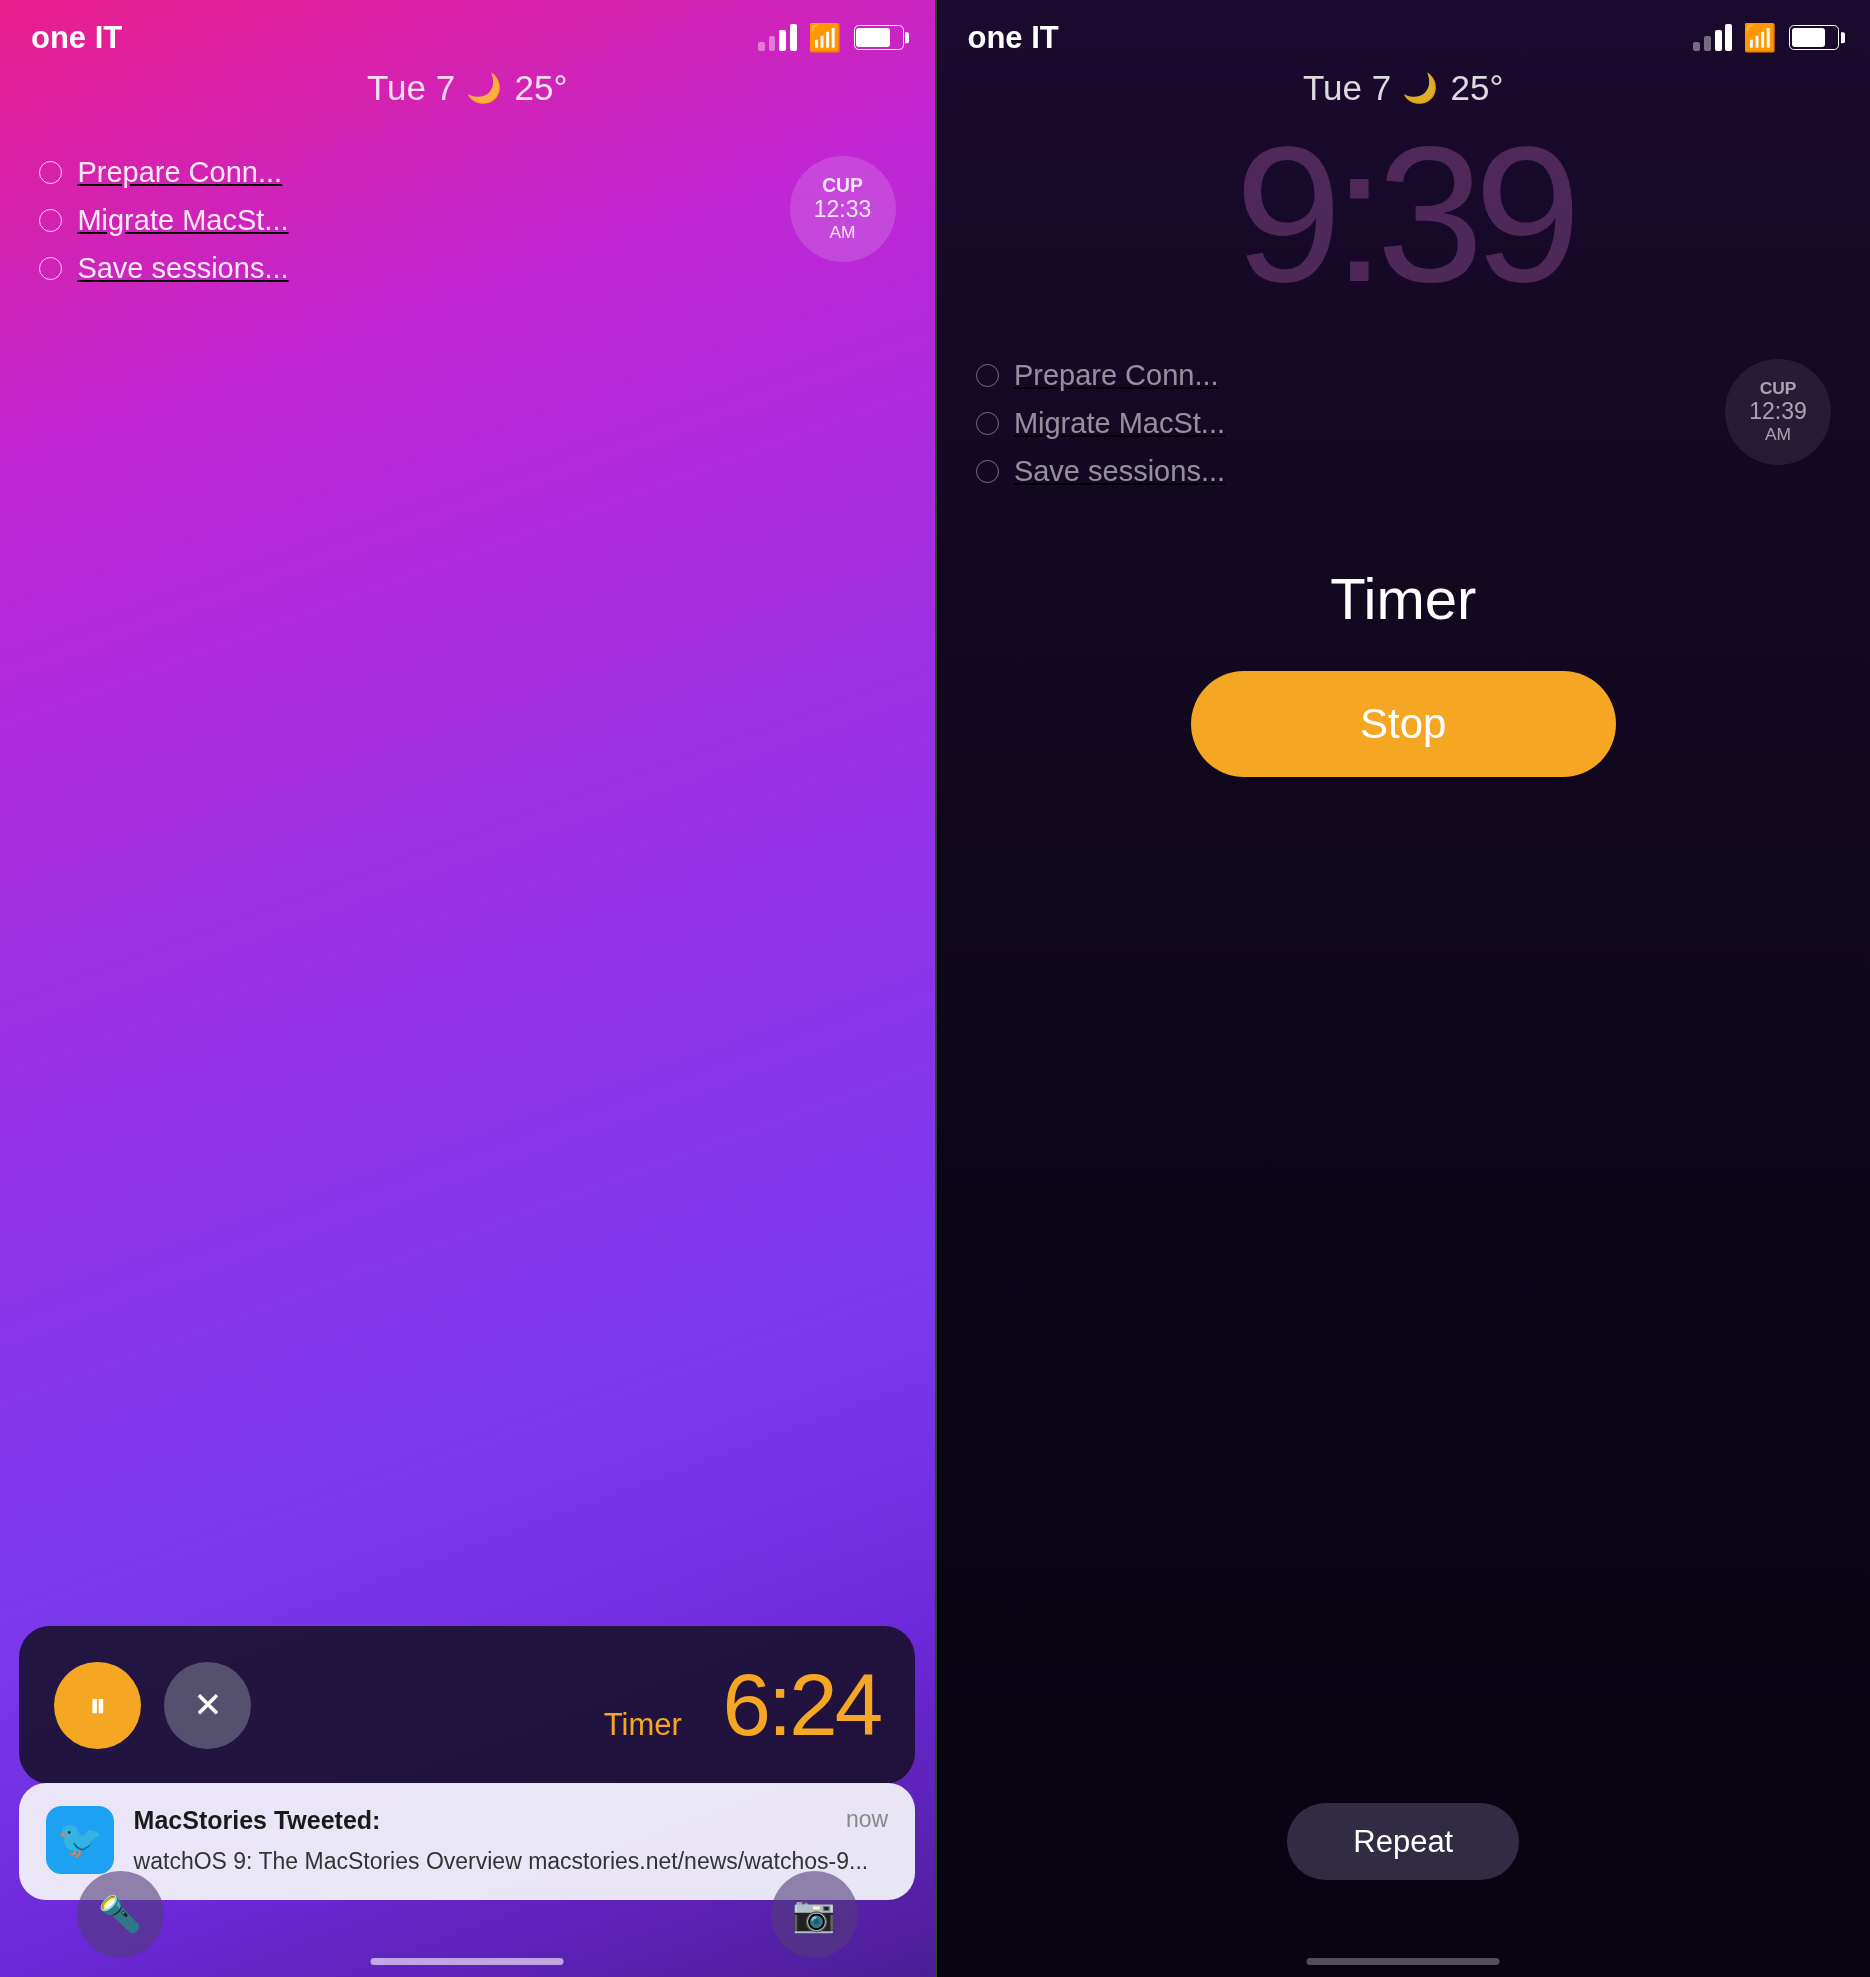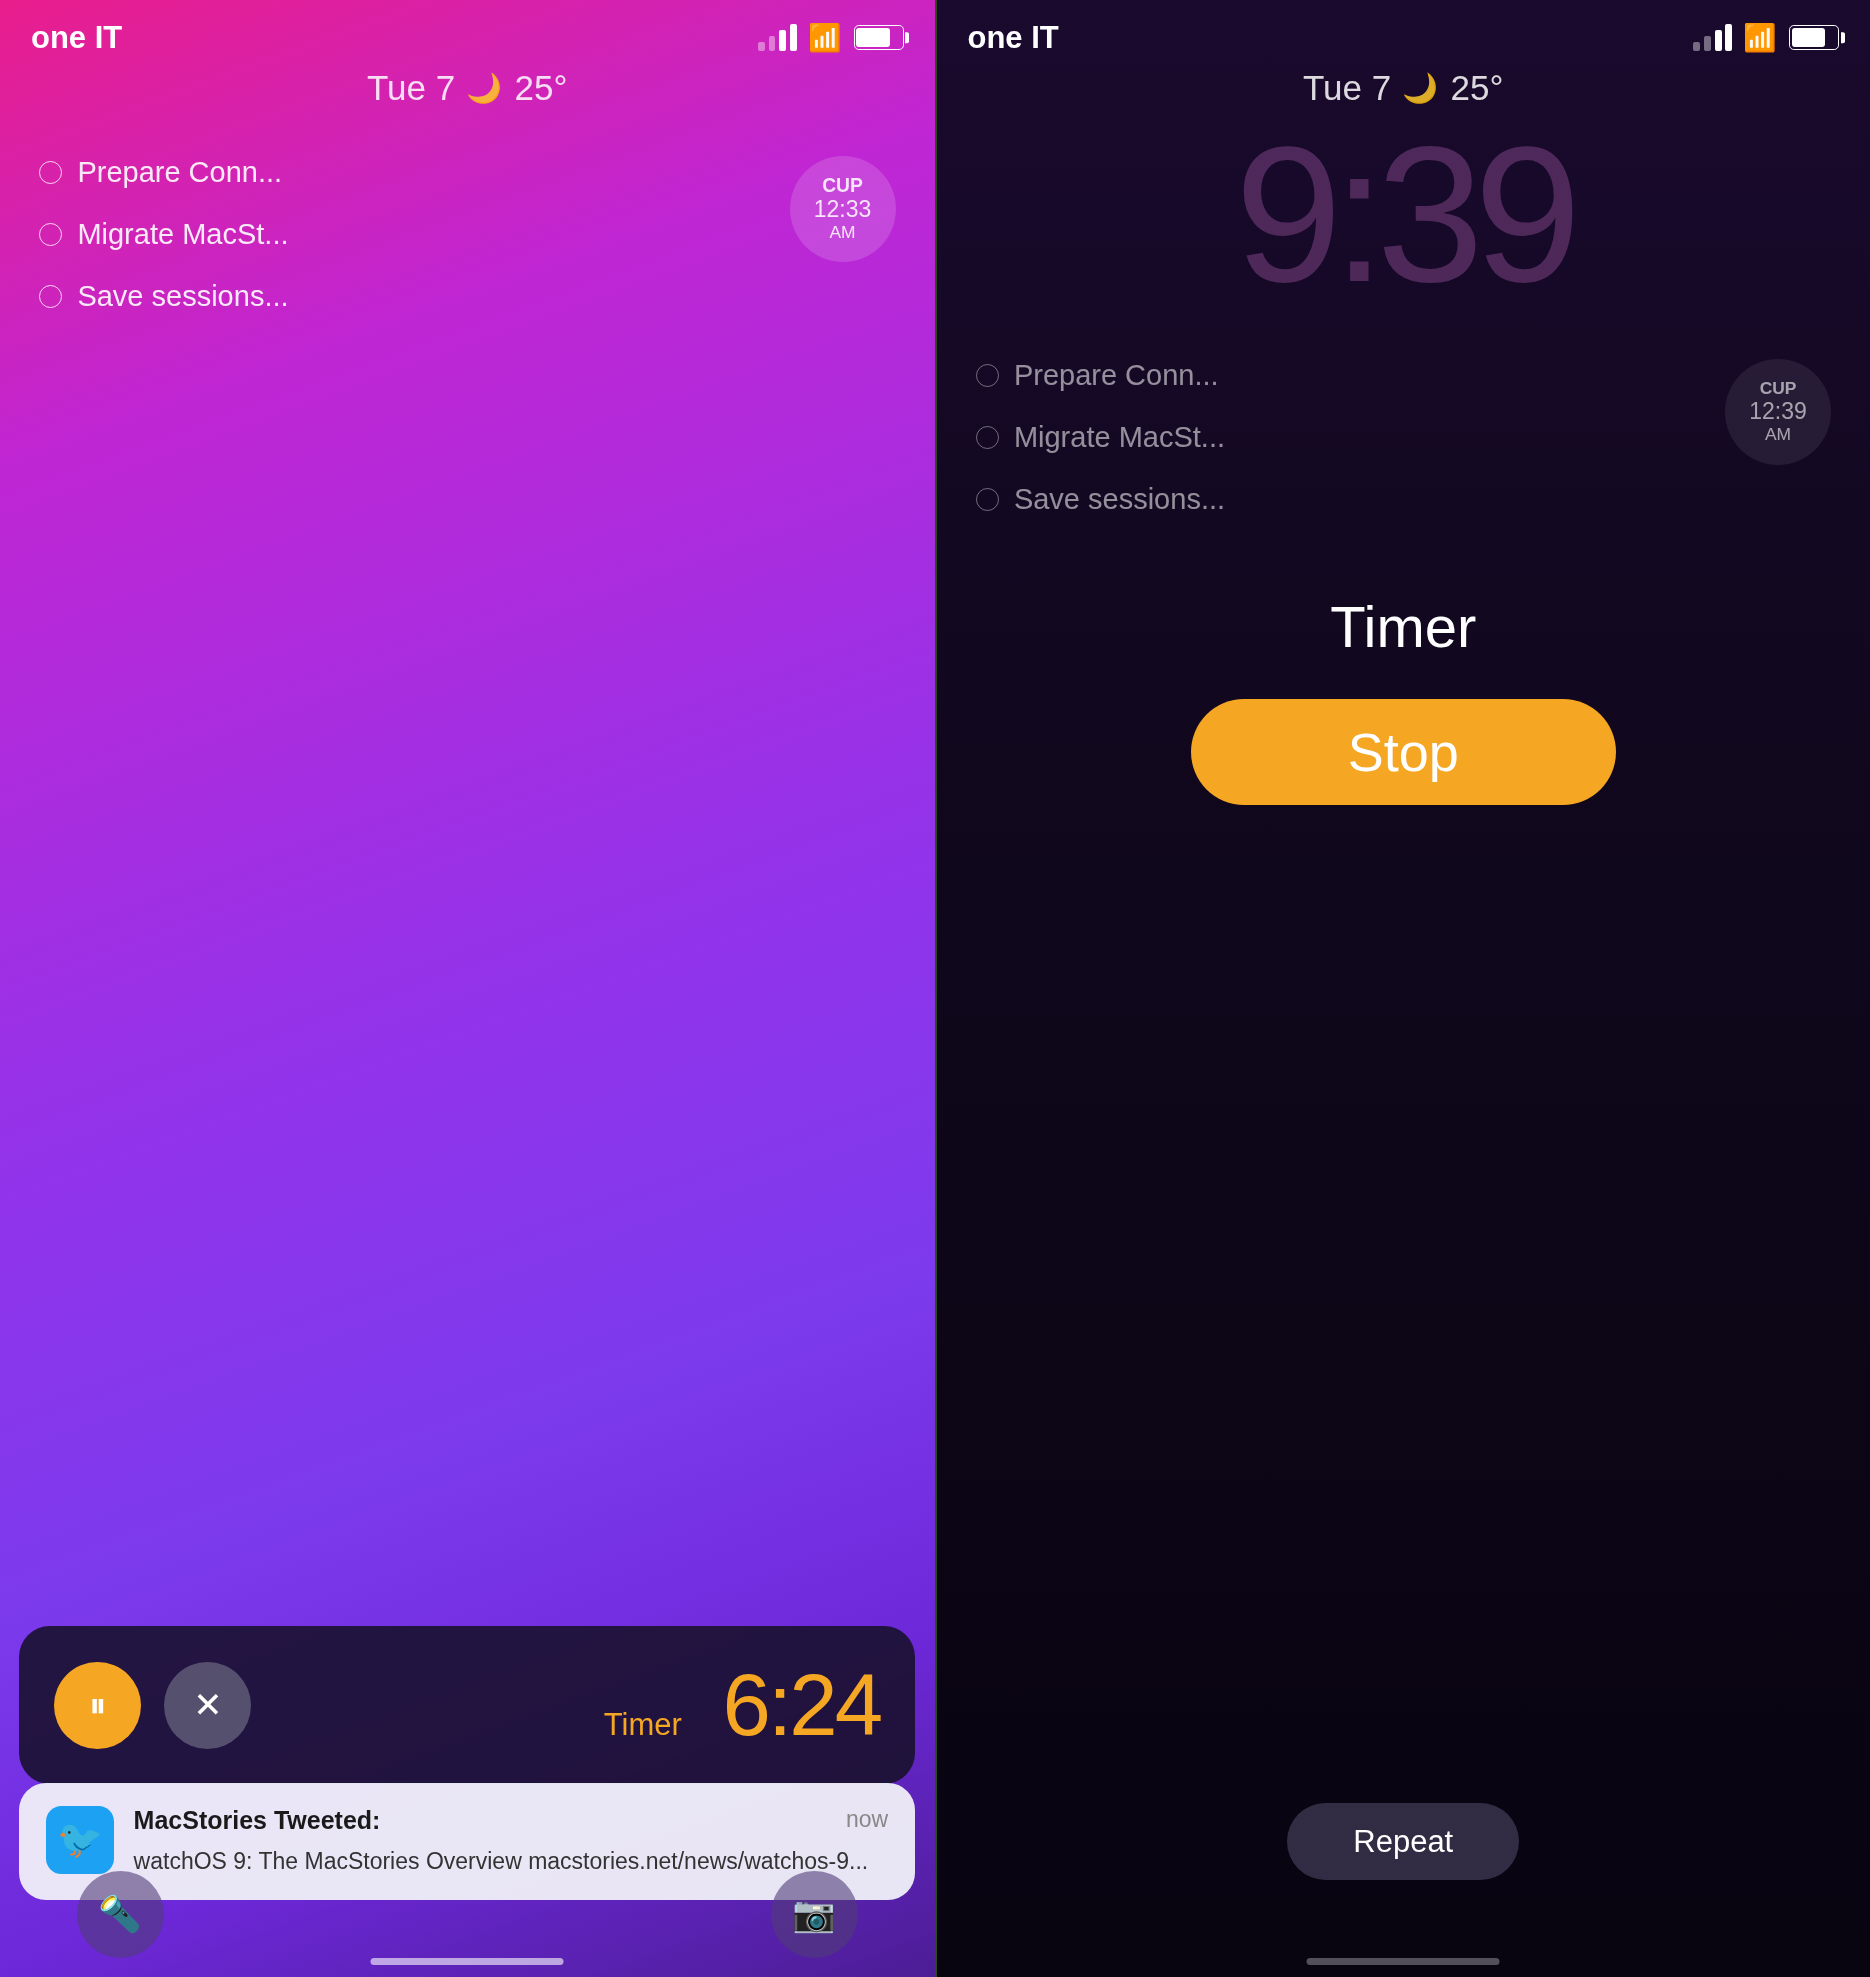--- a/index.html
+++ b/index.html
@@ -150,21 +150,22 @@
       margin-top: 48px;
       padding: 0 39px;
       display: flex;
       justify-content: space-between;
       align-items: flex-start;
     }
 
     .reminders-widget {
       display: flex;
       flex-direction: column;
-      gap: 29px;
+      gap: 15px;
+      text-decoration: underline;
     }
 
     .reminder-item {
       display: flex;
       align-items: center;
       gap: 15.4px;
       color: rgba(255,255,255,0.9);
       font-size: 29px;
     }
 
@@ -421,21 +422,21 @@
       background: #f5a623;
       border-radius: 53px;
       display: flex;
       align-items: center;
       justify-content: center;
       cursor: pointer;
     }
 
     .stop-label {
       color: white;
-      font-size: 54px;
+      font-size: 42px;
       font-weight: 500;
     }
 
     .repeat-button {
       position: absolute;
       bottom: 97px;
       left: 50%;
       transform: translateX(-50%);
       width: 232px;
       height: 77px;

